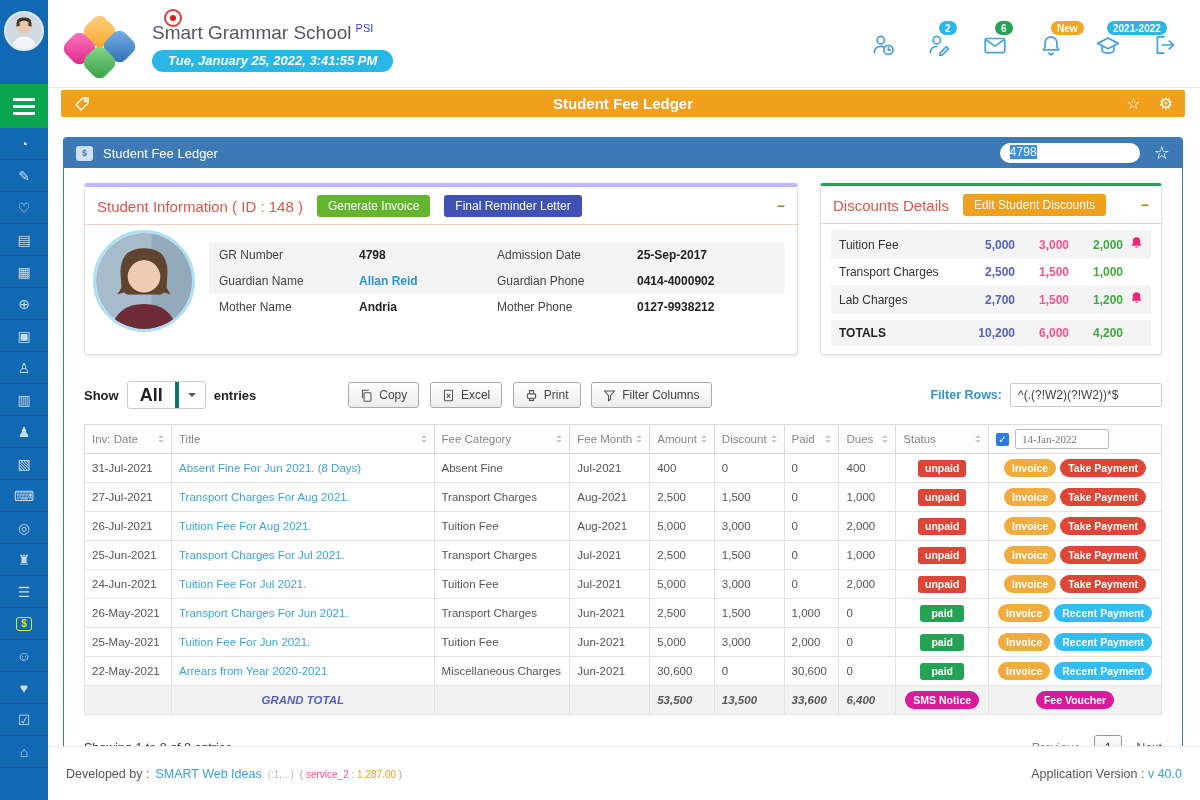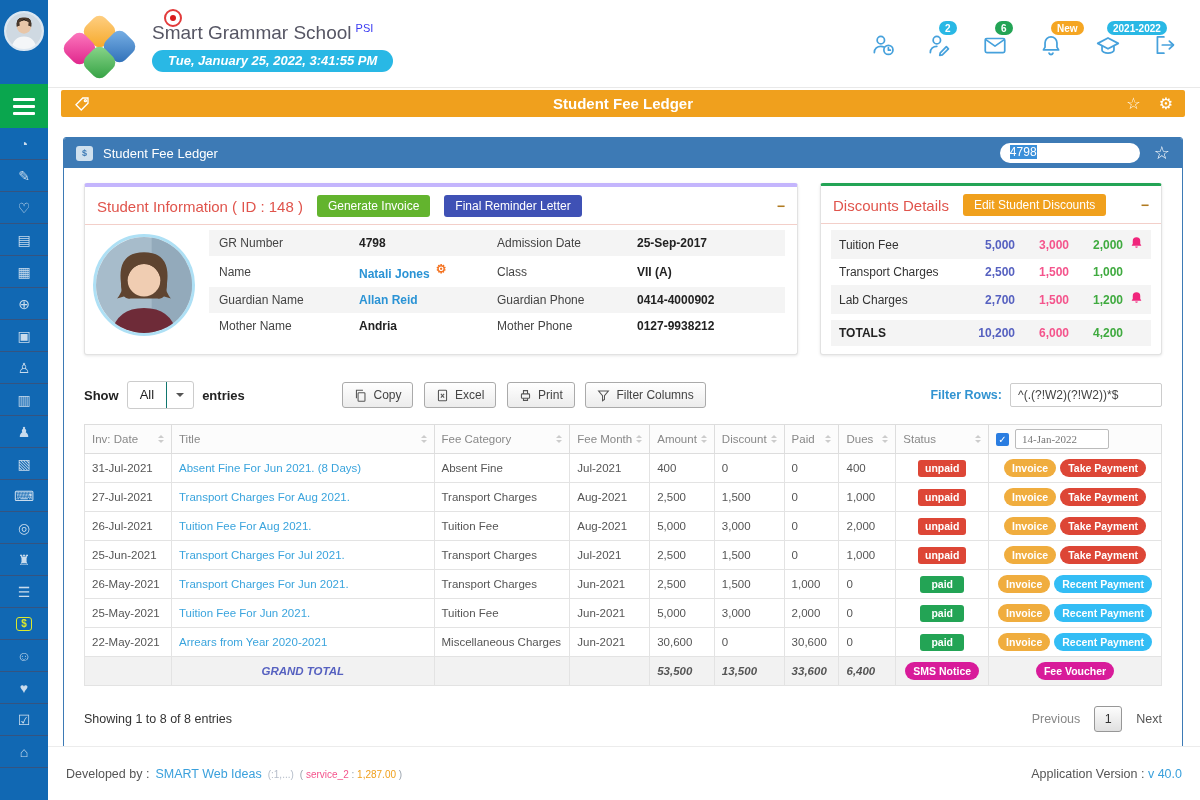--- a/index.html
+++ b/index.html
@@ -76,21 +76,21 @@
   .disc-row.striped { background:#f4f4f4; }
   .disc-row .num { text-align:right; font-weight:bold; }
   .num.blue { color:#5661c0; } .num.pink { color:#f4548c; } .num.grn { color:#3faa3f; }
   .disc-bell { text-align:right; }
   .disc-totals { margin-top:6px; }
   .disc-totals .lbl { font-weight:bold; color:#222; }
   
   .controls { display:flex; align-items:center; margin-top:26px; }
   .show-group { display:flex; align-items:center; gap:8px; font-size:13px; color:#222; font-weight:bold; }
   .select-box { display:flex; align-items:center; border:1px solid #ccc; border-radius:3px; height:28px; cursor:pointer; background:#fff; }
-  .select-box .val { padding:0 12px; font-weight:normal; font-size:13px; border-right:1px solid #0f766e; line-height:26px; }
+  .select-box .val { padding:0 12px; font-weight:bold; font-size:18px; border-right:4px solid #0f766e; line-height:26px; }
   .select-box .chev { margin:4px 9px 0; width:0; height:0; border:4px solid transparent; border-top-color:#555; }
   .dt-buttons { margin:0 auto; transform:translateX(-60px); }
   .dtb { display:inline-flex; align-items:center; gap:6px; border:1px solid #aaa; border-radius:3px; padding:5px 11px; font-size:12px; color:#444; background:linear-gradient(#ffffff,#ececec); margin-right:7px; cursor:pointer; font-family:inherit; }
   .dtb svg { stroke:#555; fill:none; stroke-width:1.3; }
   .filter-group { display:flex; align-items:center; gap:8px; }
   .filter-label { color:#3193d1; font-weight:bold; font-size:12.5px; }
   .filter-input { width:152px; height:24px; border:1px solid #ccc; border-radius:2px; padding:0 7px; font-size:12px; color:#444; font-family:inherit; }
   
   table.ledger { width:100%; border-collapse:collapse; margin-top:15px; font-size:11.5px; }
   .ledger th { border:1px solid #ddd; background:#fcfcfc; color:#888; font-weight:normal; text-align:left; padding:4px 7px; white-space:nowrap; }
@@ -310,26 +310,20 @@
                 <path d="M33 42q-2-22 17-22t17 22q-5-14-17-14t-17 14z" fill="#5f4430"></path>
                 <path d="M31 44q-5 16-9 20l14-4zM69 44q5 16 9 20l-14-4z" fill="#5f4430"></path>
               </svg>
             </div>
             <div class="info-grid">
                 <div class="info-row striped">
                   <span class="info-label">GR Number</span>
                   <span class="info-value">4798</span>
                   <span class="info-label">Admission Date</span>
                   <span class="info-value">25-Sep-2017</span>
-                </div>
-                <div class="info-row">
-                  <span class="info-label">Name</span>
-                  <span class="info-value link">Natali Jones<span class="gear">⚙</span></span>
-                  <span class="info-label">Class</span>
-                  <span class="info-value">VII (A)</span>
                 </div>
                 <div class="info-row striped">
                   <span class="info-label">Guardian Name</span>
                   <span class="info-value link">Allan Reid</span>
                   <span class="info-label">Guardian Phone</span>
                   <span class="info-value">0414-4000902</span>
                 </div>
                 <div class="info-row">
                   <span class="info-label">Mother Name</span>
                   <span class="info-value">Andria</span>
@@ -569,20 +563,32 @@
               <td>Transport Charges</td>
               <td>Jul-2021</td>
               <td>2,500</td>
               <td>1,500</td>
               <td>0</td>
               <td>1,000</td>
               <td class="center"><span class="badge unpaid">unpaid</span></td>
               <td class="center"><button class="abtn invoice">Invoice</button><button class="abtn take">Take Payment</button></td>
             </tr>
             <tr>
+              <td>24-Jun-2021</td>
+              <td class="title"><a>Tuition Fee For Jul 2021.</a></td>
+              <td>Tuition Fee</td>
+              <td>Jul-2021</td>
+              <td>5,000</td>
+              <td>3,000</td>
+              <td>0</td>
+              <td>2,000</td>
+              <td class="center"><span class="badge unpaid">unpaid</span></td>
+              <td class="center"><button class="abtn invoice">Invoice</button><button class="abtn take">Take Payment</button></td>
+            </tr>
+            <tr>
               <td>26-May-2021</td>
               <td class="title"><a>Transport Charges For Jun 2021.</a></td>
               <td>Transport Charges</td>
               <td>Jun-2021</td>
               <td>2,500</td>
               <td>1,500</td>
               <td>1,000</td>
               <td>0</td>
               <td class="center"><span class="badge paid">paid</span></td>
               <td class="center"><button class="abtn invoice">Invoice</button><button class="abtn recent">Recent Payment</button></td>

